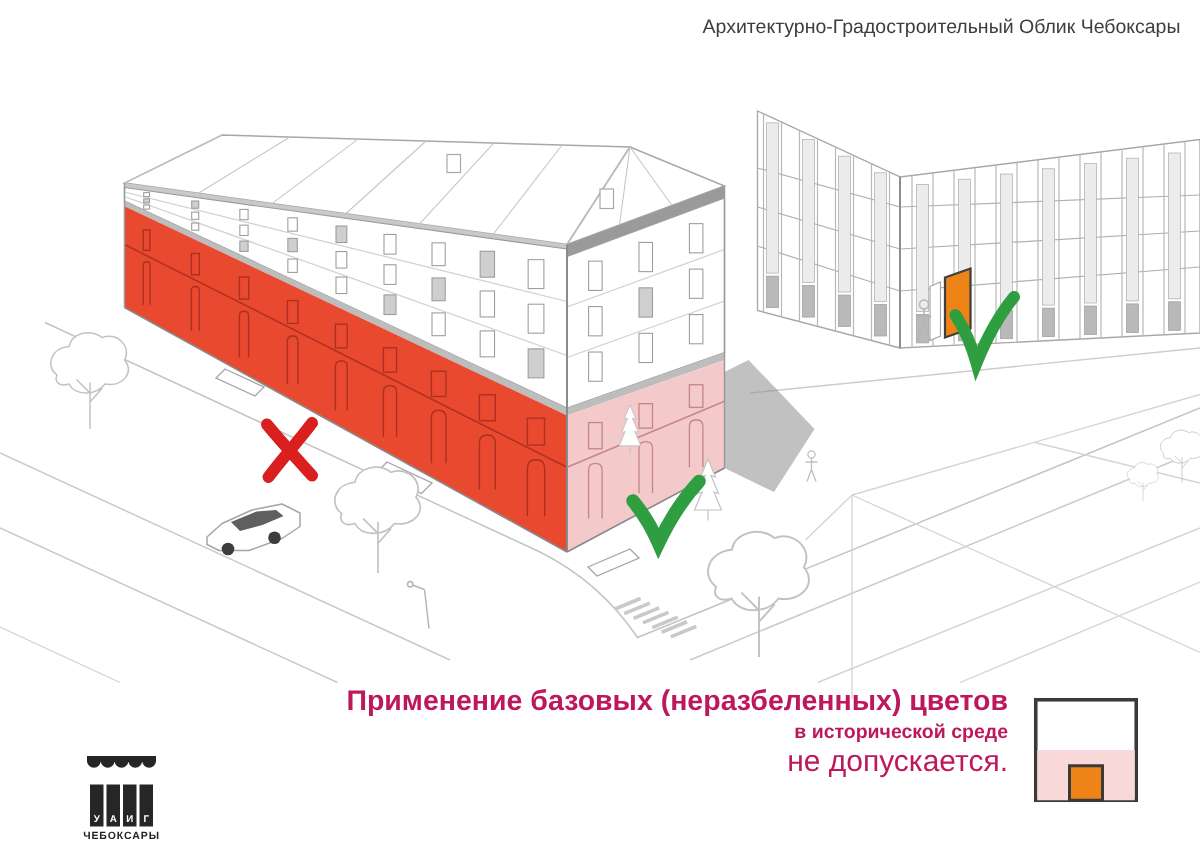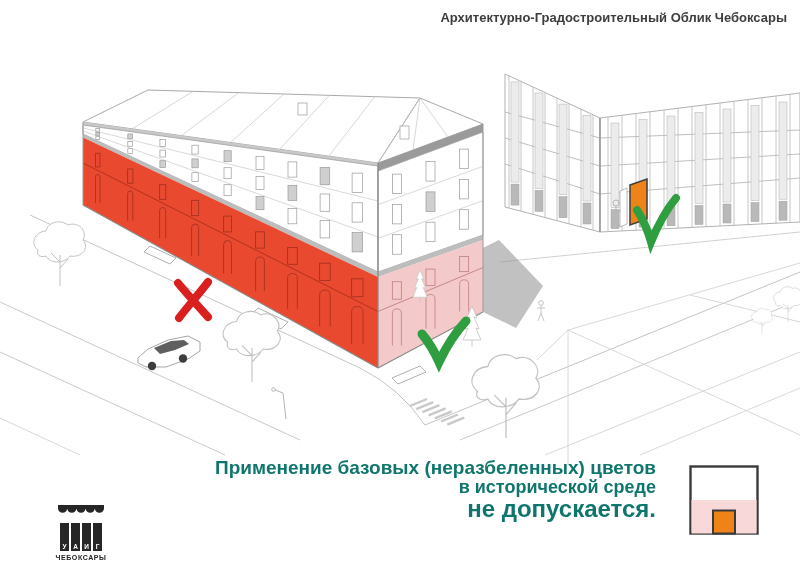--- a/index.html
+++ b/index.html
@@ -1,23 +1,23 @@
 <!DOCTYPE html>
 <html><head>
 <meta charset="utf-8">
 <style>
   html,body{margin:0;padding:0;background:#ffffff;}
   .page{position:relative;width:800px;height:565px;background:#ffffff;overflow:hidden;
         font-family:"Liberation Sans",sans-serif;}
   .scene{position:absolute;left:0;top:0;width:800px;height:565px;}
-  .hdr{position:absolute;top:10px;right:13px;font-size:13px;font-weight:bold;color:#3d3d3d;}
-  .caption{position:absolute;top:456px;right:144px;text-align:right;color:#0f766e;}
+  .hdr{position:absolute;top:10px;right:13px;font-size:13px;font-weight:normal;color:#3d3d3d;}
+  .caption{position:absolute;top:456px;right:128px;text-align:right;color:#be185d;}
   .cap-big{font-size:19px;font-weight:bold;line-height:23px;}
-  .cap-sm{font-size:18px;font-weight:bold;line-height:17px;}
-  .cap-big2{font-size:24px;font-weight:bold;line-height:25px;}
+  .cap-sm{font-size:13px;font-weight:bold;line-height:17px;}
+  .cap-big2{font-size:20px;font-weight:normal;line-height:25px;}
   .legend{position:absolute;left:689px;top:465px;width:70px;height:70px;}
   .logo{position:absolute;left:55px;top:502px;width:52px;text-align:center;}
   .logo-bars{display:flex;justify-content:center;gap:2px;margin-top:3px;}
   .logo-bar{width:9px;height:28px;background:#262626;color:#ffffff;display:flex;
             align-items:flex-end;justify-content:center;font-size:6.5px;font-weight:bold;
             padding-bottom:1px;box-sizing:border-box;}
   .logo-city{font-size:7px;font-weight:bold;letter-spacing:0.6px;color:#222222;margin-top:3px;white-space:nowrap;}
 </style>
 </head>
 <body>

